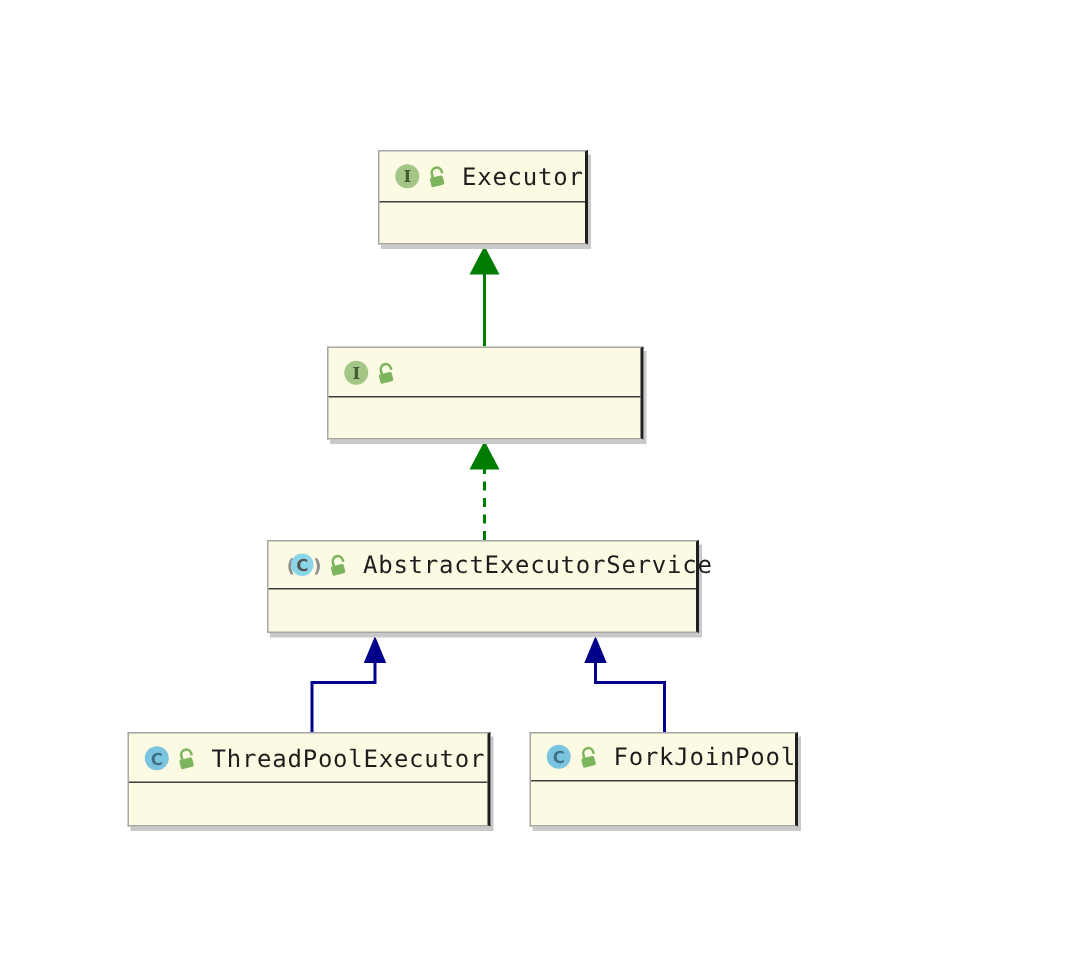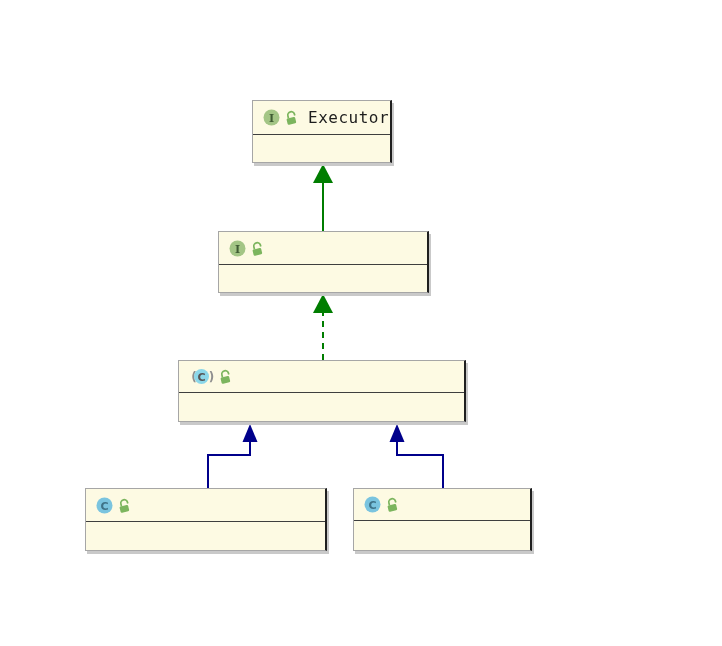--- a/index.html
+++ b/index.html
@@ -115,45 +115,48 @@
       <svg class="kind-icon" width="25" height="17" viewBox="0 0 25 17">
         <text class="icon-letter-sans" x="2.2" y="13" font-size="12" fill="#8f8f8f">(</text>
         <circle cx="12.5" cy="8.5" r="7.5" fill="#8bd7e9"></circle>
         <text class="icon-letter-sans" x="12.5" y="12.7" text-anchor="middle" font-size="11" fill="#555555">C</text>
         <text class="icon-letter-sans" x="19.8" y="13" font-size="12" fill="#8f8f8f">)</text>
       </svg>
       <svg class="lock-icon" width="14" height="15" viewBox="0 0 14 15">
         <path d="M3.4,7.6 V5 a3.4,3.4 0 0 1 6.8,0 v1.2" fill="none" stroke="#7cb55e" stroke-width="1.7"></path>
         <rect x="1.2" y="7.4" width="8.8" height="6.4" rx="1.3" fill="#7cb55e"></rect>
       </svg>
+      <span class="node-label">AbstractExecutorService</span>
     </div>
     <div class="node-body"></div>
   </div>
 
   <div class="node" style="left:85px; top:488px; width:242px; height:63px;">
     <div class="node-title" style="height:33px;">
       <svg class="kind-icon" width="17" height="17" viewBox="0 0 17 17">
         <circle cx="8.5" cy="8.5" r="8" fill="#7ac4df"></circle>
         <text class="icon-letter-sans" x="8.5" y="12.7" text-anchor="middle" font-size="11" fill="#3f7287">C</text>
       </svg>
       <svg class="lock-icon" width="14" height="15" viewBox="0 0 14 15">
         <path d="M3.4,7.6 V5 a3.4,3.4 0 0 1 6.8,0 v1.2" fill="none" stroke="#7cb55e" stroke-width="1.7"></path>
         <rect x="1.2" y="7.4" width="8.8" height="6.4" rx="1.3" fill="#7cb55e"></rect>
       </svg>
+      <span class="node-label">ThreadPoolExecutor</span>
     </div>
     <div class="node-body"></div>
   </div>
 
   <div class="node" style="left:353px; top:488px; width:179px; height:63px;">
     <div class="node-title" style="height:32px;">
       <svg class="kind-icon" width="17" height="17" viewBox="0 0 17 17">
         <circle cx="8.5" cy="8.5" r="8" fill="#7ac4df"></circle>
         <text class="icon-letter-sans" x="8.5" y="12.7" text-anchor="middle" font-size="11" fill="#3f7287">C</text>
       </svg>
       <svg class="lock-icon" width="14" height="15" viewBox="0 0 14 15">
         <path d="M3.4,7.6 V5 a3.4,3.4 0 0 1 6.8,0 v1.2" fill="none" stroke="#7cb55e" stroke-width="1.7"></path>
         <rect x="1.2" y="7.4" width="8.8" height="6.4" rx="1.3" fill="#7cb55e"></rect>
       </svg>
+      <span class="node-label">ForkJoinPool</span>
     </div>
     <div class="node-body"></div>
   </div>
 
 </div>
 
 </body></html>

